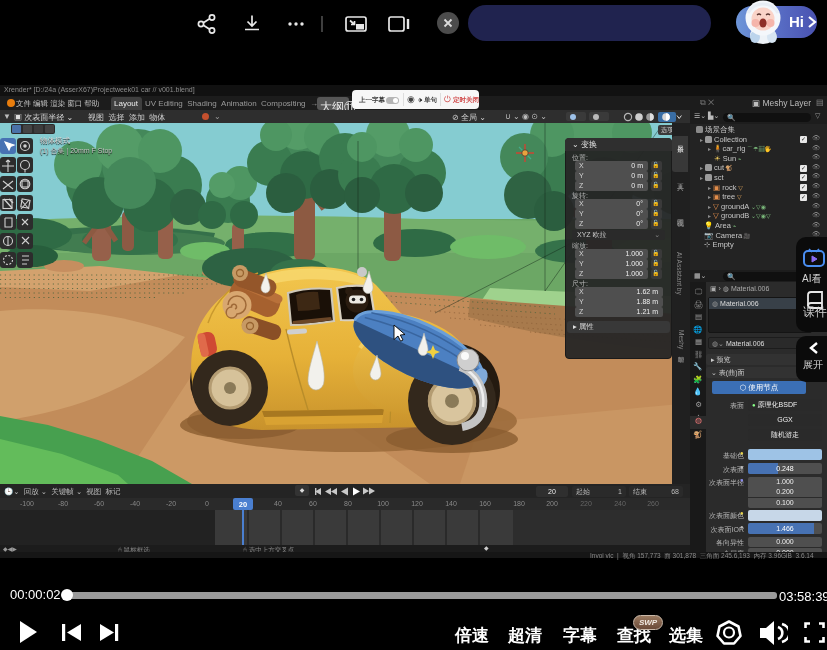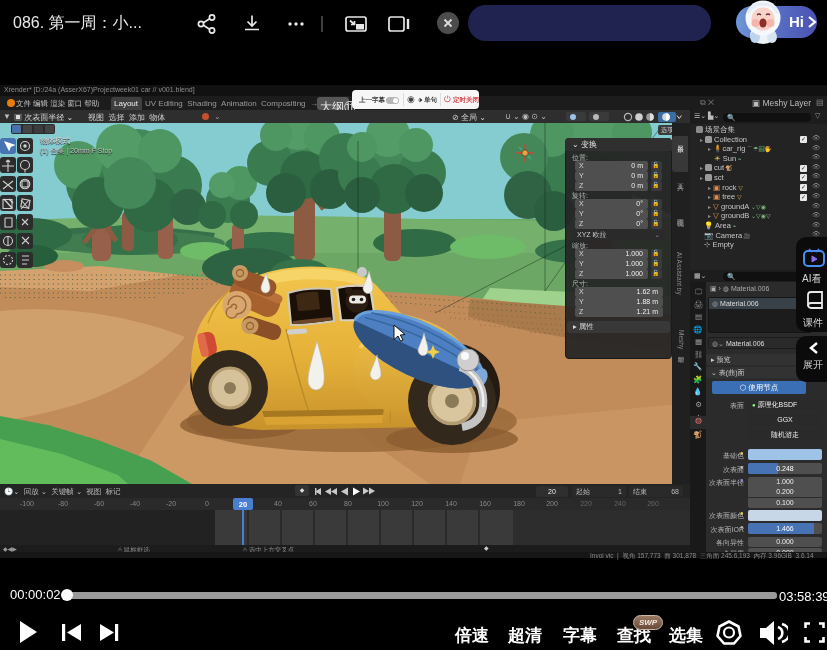--- a/index.html
+++ b/index.html
@@ -2,21 +2,20 @@
 <html><head><meta charset="utf-8">
 <style>
 *{margin:0;padding:0;box-sizing:border-box}
 html,body{width:827px;height:650px;background:#000;overflow:hidden}
 body{font-family:"Liberation Sans",sans-serif;position:relative}
 .abs{position:absolute}
 #root{position:absolute;left:0;top:0;width:827px;height:650px;background:#000}
 </style></head>
 <body>
 <div id="root">
-<div class="abs" style="left:13px;top:13px;color:#e9e9e9;font-size:16px">086. 第一周：小...</div>
 <svg class="abs" style="left:196px;top:12px" width="230" height="24" viewBox="0 0 230 24" fill="none" stroke="#e8e8e8" stroke-width="1.7">
 
   <circle cx="16" cy="5.5" r="2.6"></circle>
       <circle cx="5" cy="12" r="2.6"></circle>
       <circle cx="16" cy="18.5" r="2.6"></circle>
   <path d="M7.4,10.8 L13.6,6.8 M7.4,13.2 L13.6,17.2"></path>
 
   <path d="M56,3.5 V13 M51.5,9.5 L56,14 L60.5,9.5 M49,17.5 H63"></path>
 
   <g fill="#e8e8e8" stroke="none">
@@ -644,21 +643,21 @@
 <svg class="abs" style="left:803px;top:248px" width="22" height="19" viewBox="0 0 22 19" fill="none" stroke="#4a8df0" stroke-width="2">
  <rect x="1" y="3" width="20" height="15" rx="4"></rect>
  <path d="M6,1 l3,3 M16,1 l-3,3" stroke-width="1.6"></path>
  <path d="M9,8 l5,3 -5,3 Z" fill="#8a6af0" stroke="#8a6af0" stroke-width="1"></path>
 </svg>
 <div class="abs" style="left:802px;top:272px;color:#d5d5d5;font-size:10px">AI看</div>
 <svg class="abs" style="left:806px;top:291px" width="18" height="21" viewBox="0 0 18 21" fill="none" stroke="#e8e8e8" stroke-width="1.8">
  <path d="M2,4 a3,3 0 0 1 3,-3 h11 v16 h-11 a3,3 0 0 1 -3,-3 Z"></path>
  <path d="M2,15 a3,3 0 0 1 3,-3 h11"></path>
 </svg>
-<div class="abs" style="left:803px;top:316px;color:#d5d5d5;font-size:10px">课件</div>
+<div class="abs" style="left:803px;top:304px;color:#d5d5d5;font-size:12px">课件</div>
 <div class="abs" style="left:796px;top:336px;width:40px;height:46px;background:#0b0b0b;border-radius:10px 0 0 10px"></div>
 <svg class="abs" style="left:808px;top:341px" width="11" height="14" viewBox="0 0 11 14" fill="none" stroke="#fff" stroke-width="2.4">
       <path d="M9,2 L3,7 L9,12"></path>
     </svg>
 <div class="abs" style="left:803px;top:358px;color:#d5d5d5;font-size:10px">展开</div>
 
 <div class="abs" style="left:10px;top:587px;color:#fff;font-size:13px">00:00:02</div>
 <div class="abs" style="left:62px;top:592px;width:715px;height:6.5px;background:#9a9a9a;border-radius:3px"></div>
 <div class="abs" style="left:61px;top:589px;width:12px;height:12px;background:#fff;border-radius:50%"></div>
 <div class="abs" style="left:779px;top:589px;color:#fff;font-size:13px">03:58:39</div>

